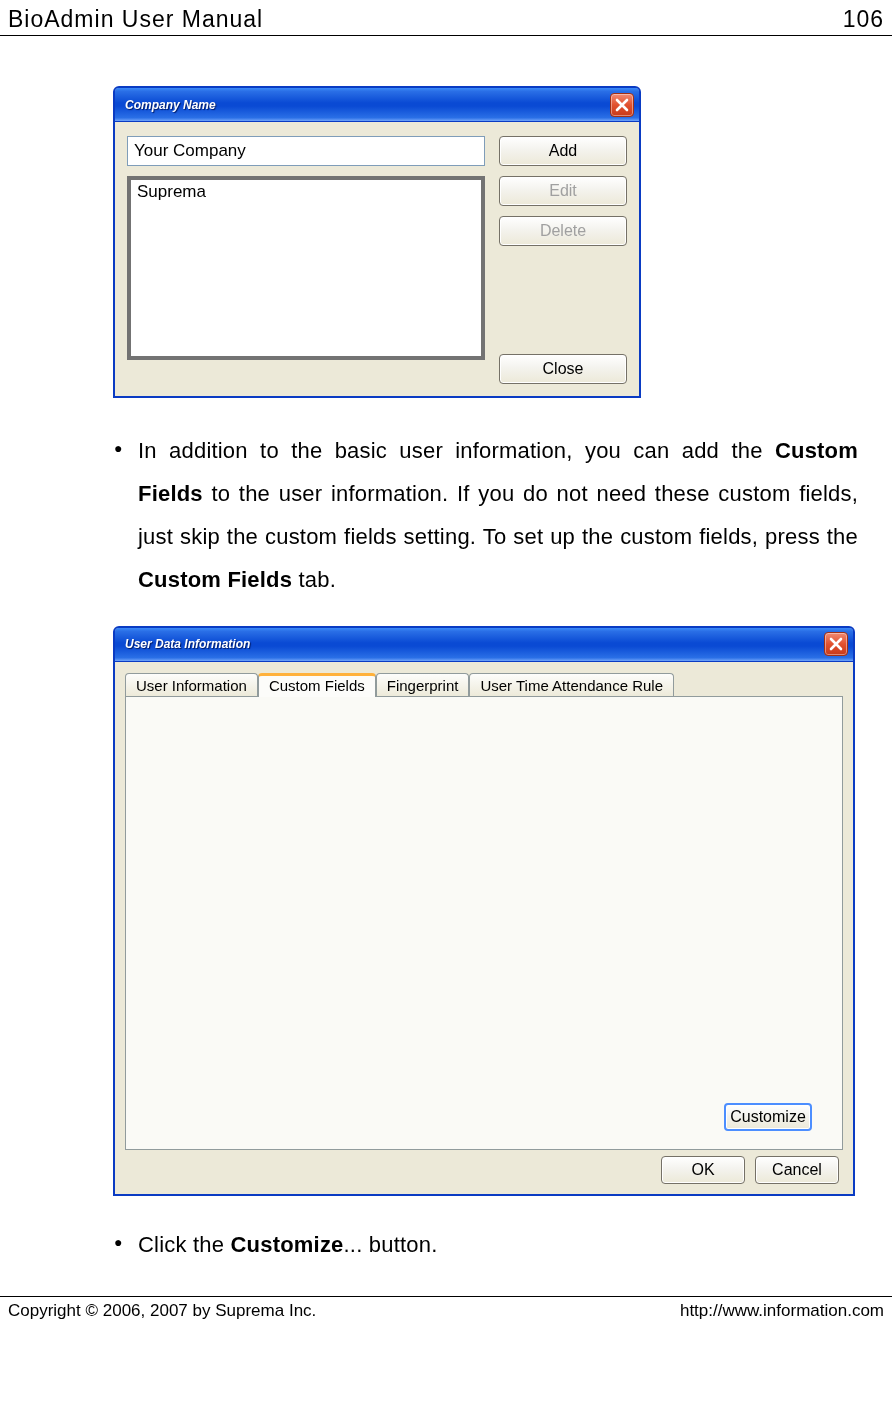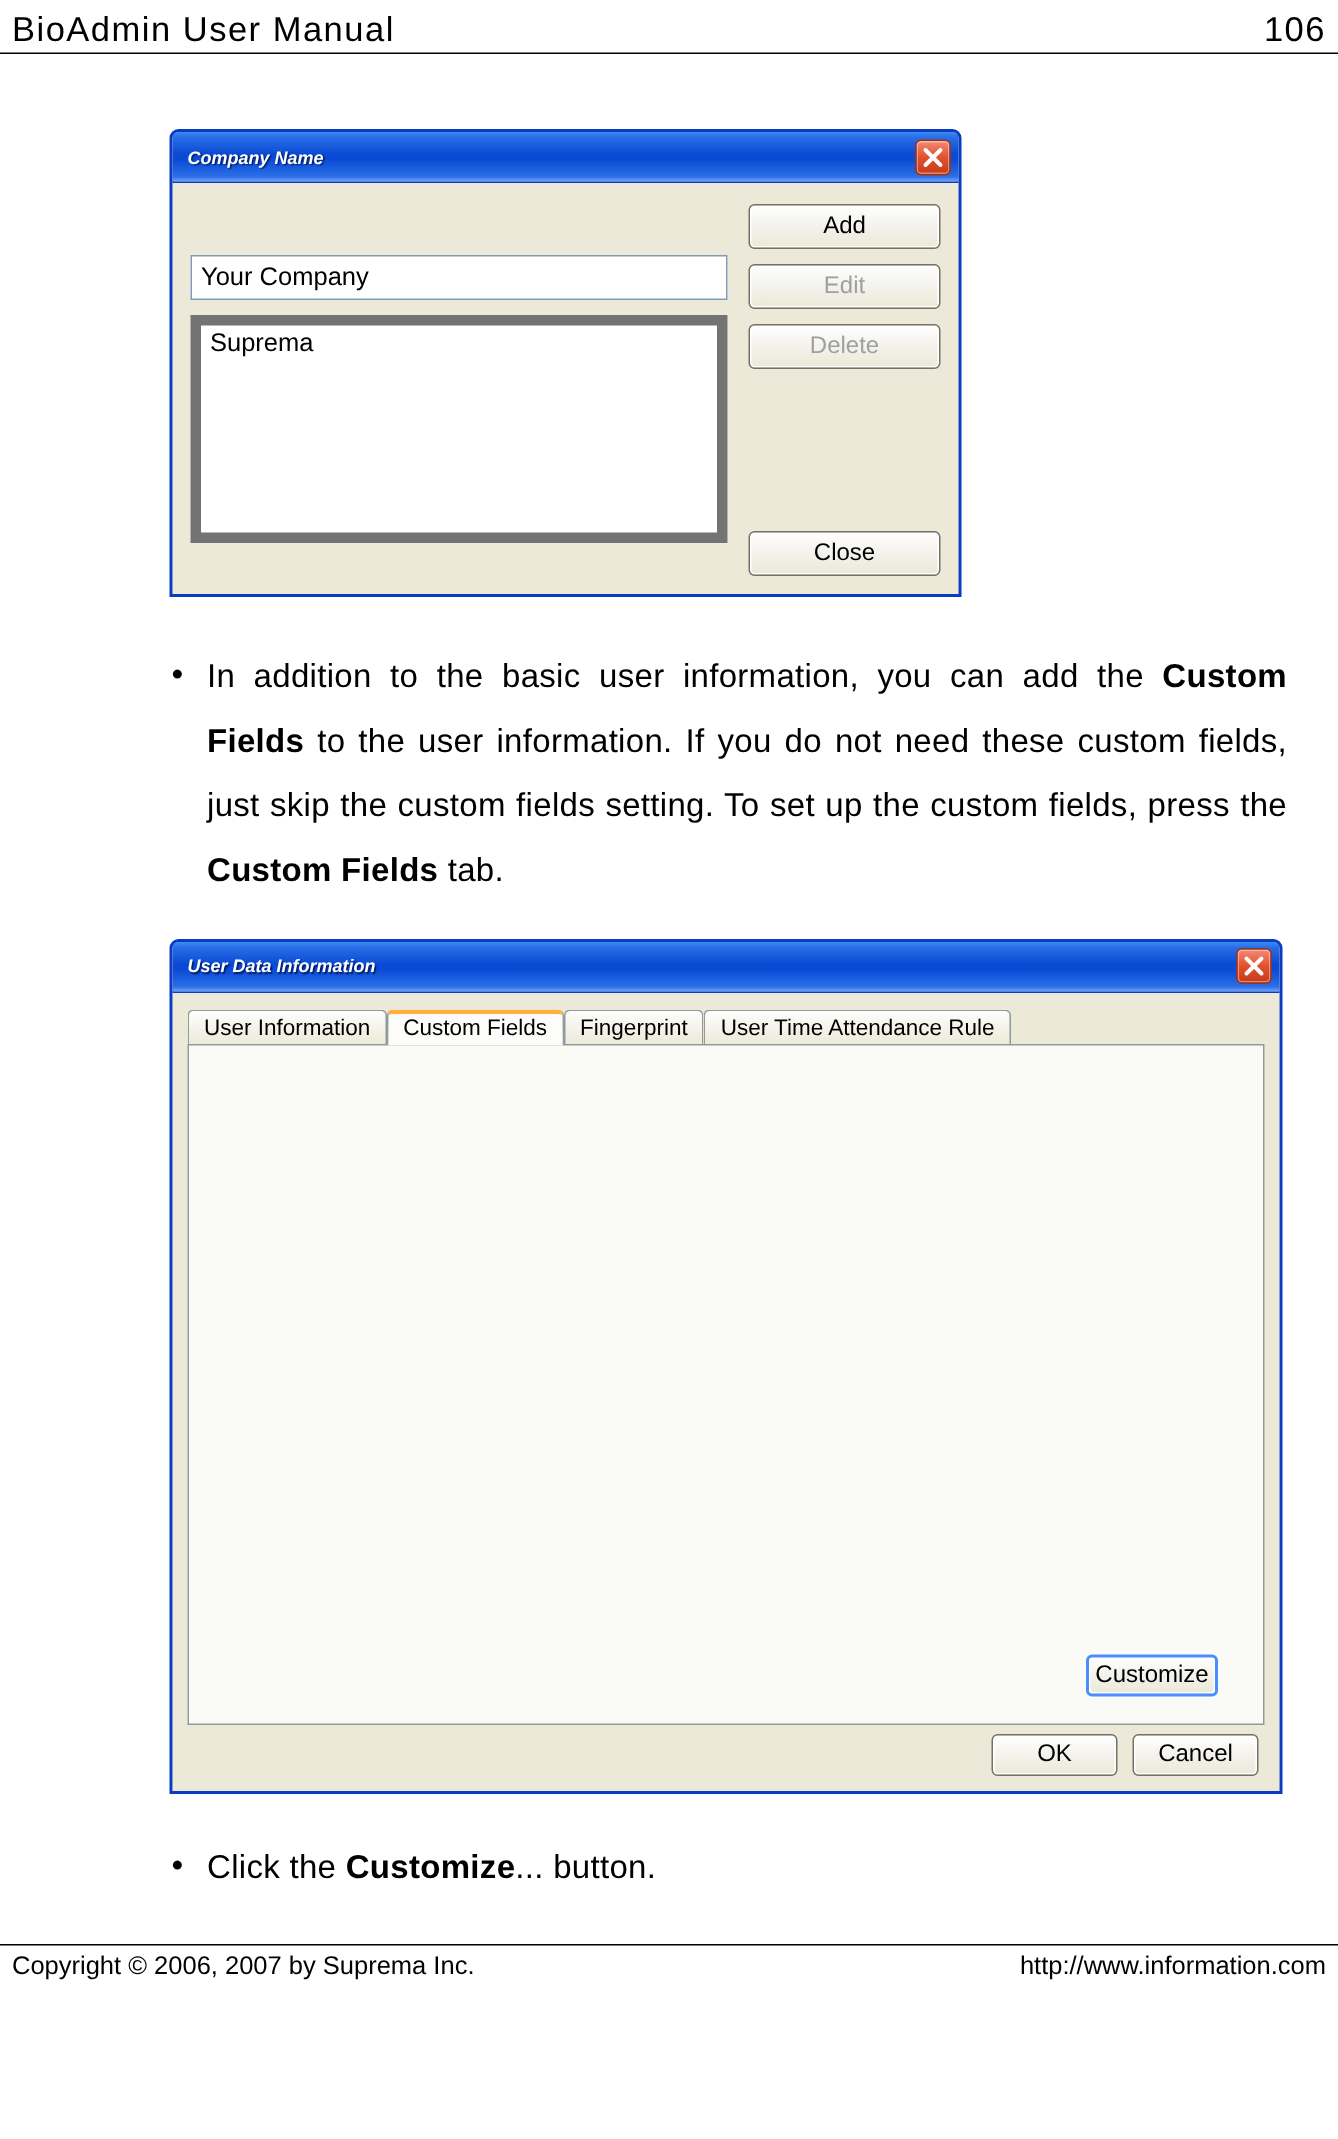--- a/index.html
+++ b/index.html
@@ -68,22 +68,22 @@
   .xp-input {
     width: 100%;
     height: 30px;
     border: 1px solid #7f9db9;
     background: #fff;
     font: 17px Tahoma, Arial, sans-serif;
     padding: 2px 6px;
   }
   .xp-list {
     width: 100%;
-    height: 152px;
-    border: 7px solid #737373;
+    height: 184px;
+    border: 4px solid #737373;
     background: #fff;
     font: 17px Tahoma, Arial, sans-serif;
     padding: 2px 6px;
   }
   .xp-button {
     display: inline-flex;
     align-items: center;
     justify-content: center;
     height: 30px;
     min-width: 110px;
@@ -101,21 +101,21 @@
 
   
   .dlg1 {
     width: 528px;
     margin-left: 113px;
   }
   .dlg1-body {
     display: flex;
     gap: 14px;
   }
-  .dlg1-left { flex: 1; display:flex; flex-direction:column; gap:10px;margin-top:34px; }
+  .dlg1-left { flex: 1; display:flex; flex-direction:column; gap:10px; }
   .dlg1-right { width: 128px; display:flex; flex-direction:column; gap:10px; }
   .dlg1-right .spacer { height: 88px; }
 
   
   .bullet-block {
     margin: 32px 34px 0 110px;
   }
   .bullet {
     position: relative;
     padding-left: 28px;

